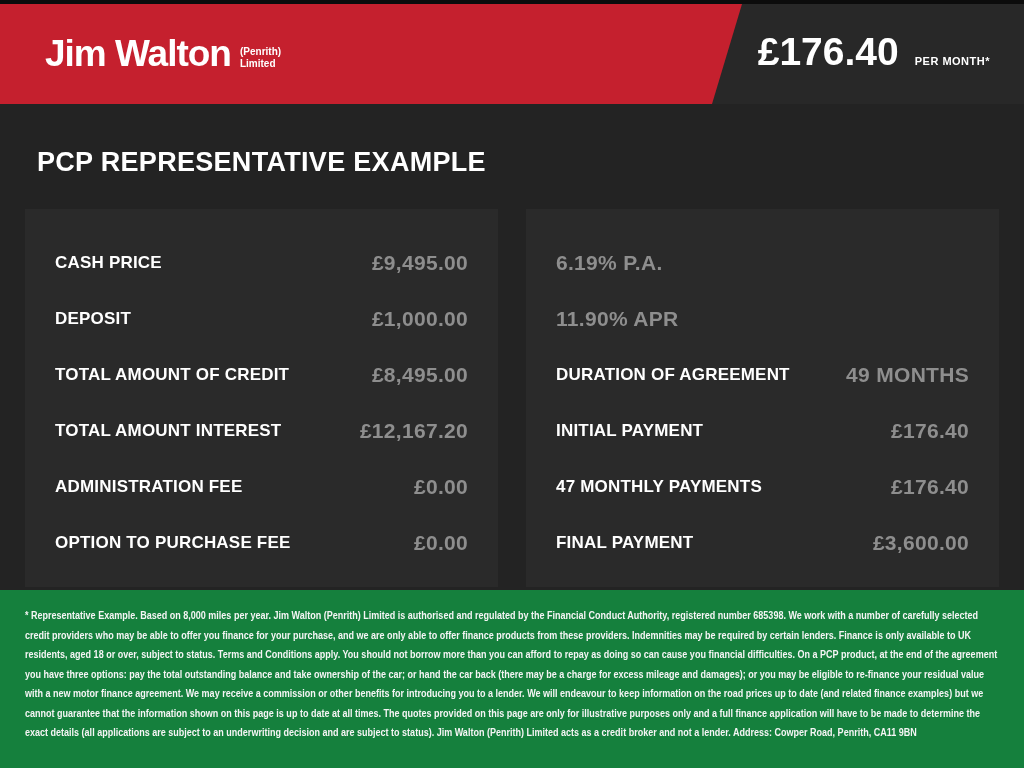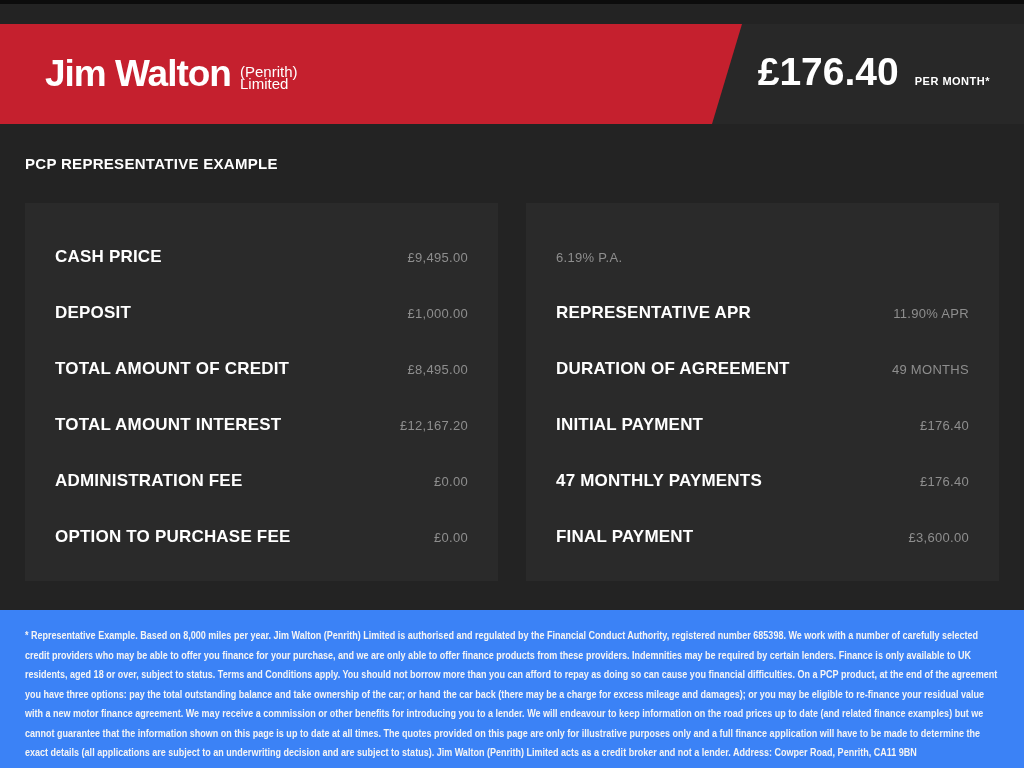--- a/index.html
+++ b/index.html
@@ -5,55 +5,55 @@
   html, body { margin:0; padding:0; }
   body {
     width:1024px; height:768px;
     background:#232323;
     font-family:"Liberation Sans", sans-serif;
     overflow:hidden;
   }
   .top-border { height:4px; background:#0c0c0c; }
 
   
-  .header { position:relative; height:100px; background:#282828;margin-top:20px; }
+  .header { position:relative; height:100px; background:#282828; }
   .header-red {
     position:absolute; left:0; top:0; width:742px; height:100%;
     background:#c5202e;
     clip-path:polygon(0 0, 100% 0, calc(100% - 30px) 100%, 0 100%);
   }
   .brand {
     position:absolute; left:45px; top:50%; transform:translateY(-50%);
     display:flex; align-items:center; color:#ffffff; z-index:2;
   }
   .brand-name { font-size:37px; font-weight:700; letter-spacing:-1px; white-space:nowrap; }
-  .brand-suffix { margin-left:9px; margin-top:7px; font-size:15px; font-weight:400; line-height:12px; }
+  .brand-suffix { margin-left:9px; margin-top:7px; font-size:10px; font-weight:700; line-height:12px; }
   .price-wrap {
     position:absolute; right:34px; top:0; height:100%;
     display:flex; align-items:center; color:#ffffff; z-index:2;
   }
   .price-inner { display:flex; align-items:baseline; gap:16px; padding-bottom:4px; }
   .price { font-size:39px; font-weight:700; }
   .per-month { font-size:11px; font-weight:700; letter-spacing:0.5px; }
 
   
   .main { height:486px; box-sizing:border-box; padding:31px 25px 0; }
-  .page-title { color:#ffffff; font-size:15px; font-weight:700; letter-spacing:0.3px; margin:0; }
+  .page-title { color:#ffffff; font-size:27px; font-weight:700; letter-spacing:0.3px; margin:12px; }
   .panels { display:flex; gap:28px; margin-top:31px; }
   .panel {
     flex:1; height:378px; box-sizing:border-box;
     background:#2a2a2a; padding:26px 30px 16px;
     display:flex; flex-direction:column;
   }
   .row { height:56px; display:flex; align-items:center; justify-content:space-between; }
   .row .lbl { color:#ffffff; font-size:17px; font-weight:700; letter-spacing:0.2px; white-space:nowrap; }
-  .row .val { color:#8e8e8e; font-size:13px; font-weight:400; letter-spacing:0.3px; white-space:nowrap; }
+  .row .val { color:#8e8e8e; font-size:21px; font-weight:700; letter-spacing:0.3px; white-space:nowrap; }
 
   
-  .footer { height:178px; box-sizing:border-box; background:#3b82f6; padding:16px 25px 4px; overflow:hidden; }
+  .footer { height:178px; box-sizing:border-box; background:#15803d; padding:16px 25px 4px; overflow:hidden; }
   .footer-text {
     color:#f5f5f5; font-size:11px; font-weight:700; line-height:19.5px;
     width:1190px; transform:scaleX(0.8193); transform-origin:0 0;
   }
 </style>
 </head>
 <body>
 
 <div class="top-border"></div>
 
@@ -104,21 +104,20 @@
         <span class="lbl">OPTION TO PURCHASE FEE</span>
         <span class="val">£0.00</span>
       </div>
     </div>
 
     <div class="panel">
       <div class="row">
         <span class="val">6.19% P.A.</span>
       </div>
       <div class="row">
-        <span class="lbl">REPRESENTATIVE APR</span>
         <span class="val">11.90% APR</span>
       </div>
       <div class="row">
         <span class="lbl">DURATION OF AGREEMENT</span>
         <span class="val">49 MONTHS</span>
       </div>
       <div class="row">
         <span class="lbl">INITIAL PAYMENT</span>
         <span class="val">£176.40</span>
       </div>

